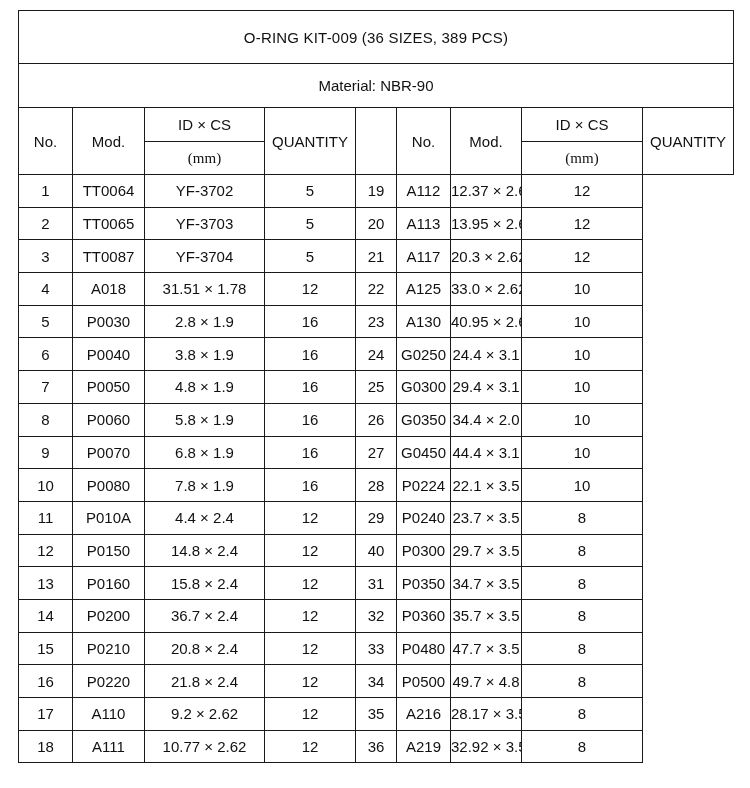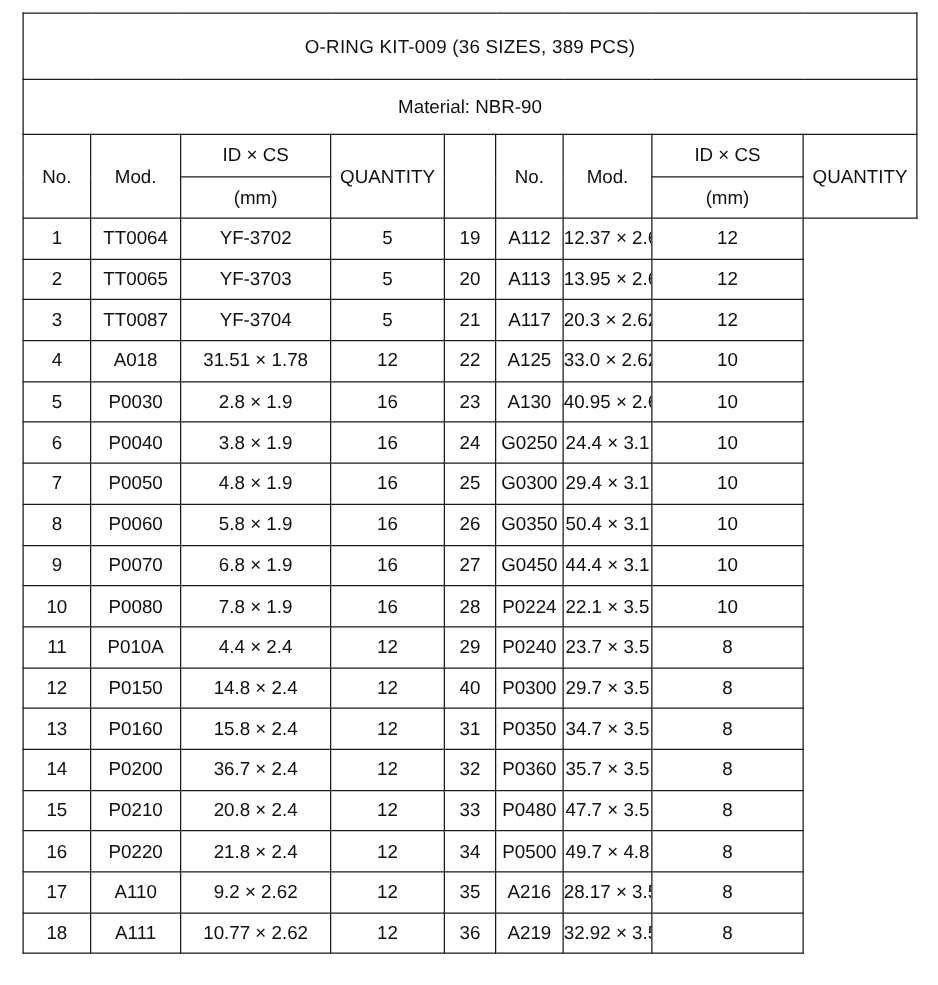--- a/index.html
+++ b/index.html
@@ -8,21 +8,21 @@
       position: absolute; left: 18px; top: 10px;
       border-collapse: collapse; table-layout: fixed; width: 715px;
     }
     table.kit td, table.kit th {
       border: 1.5px solid #1a1a1a; text-align: center; vertical-align: middle;
       padding: 0; font-weight: normal; font-size: 15px; white-space: nowrap; overflow: hidden;
     }
     .title-cell { height: 52px; font-size: 23px; font-weight: bold; letter-spacing: 0.2px; }
     .material-cell { height: 43px; font-size: 17px; }
     .hdr-top { height: 33px; }
-    .hdr-bot { height: 32px; }
+    .hdr-bot { height: 32px; font-family: Liberation Serif, serif; }
     tr.data td { height: 31.7px; }
     td.gap { border-top: 1.5px solid #1a1a1a; border-bottom: 1.5px solid #1a1a1a; }
   </style>
 </head>
 <body>
 
 <table class="kit">
   <colgroup>
     <col style="width:54px">
       <col style="width:72px">
@@ -128,21 +128,21 @@
         <td>29.4 × 3.1</td>
         <td>10</td>
       </tr>
       <tr class="data">
         <td>8</td>
         <td>P0060</td>
         <td>5.8 × 1.9</td>
         <td>16</td>
         <td>26</td>
         <td>G0350</td>
-        <td>50.4 × 3.1</td>
+        <td>34.4 × 2.0</td>
         <td>10</td>
       </tr>
       <tr class="data">
         <td>9</td>
         <td>P0070</td>
         <td>6.8 × 1.9</td>
         <td>16</td>
         <td>27</td>
         <td>G0450</td>
         <td>44.4 × 3.1</td>

